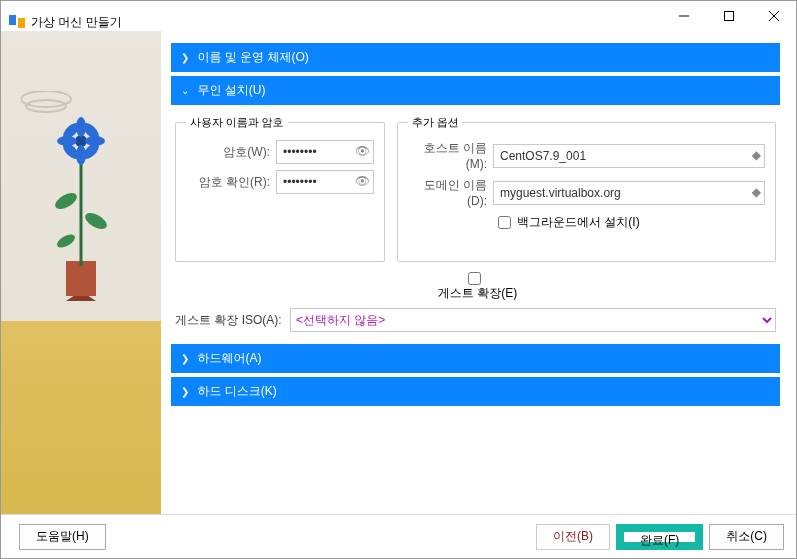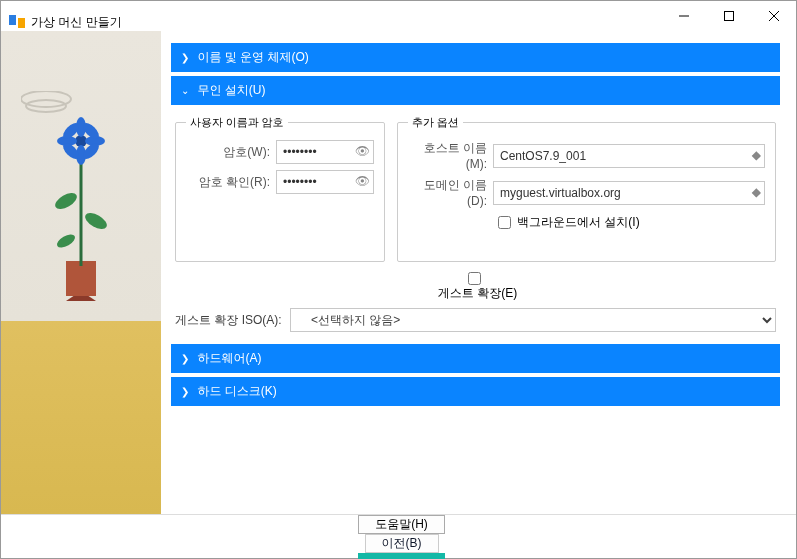--- a/index.html
+++ b/index.html
@@ -29,25 +29,25 @@
   flex: 1; height: 24px; border: 1px solid #c8c8c8; padding: 0 6px; background: #fff; color: #333;
 }
 .form-row input[type="text"]::placeholder { color: #888; }
 .form-row .with-icon { position: relative; flex: 1; display: flex; }
 .form-row .with-icon input { width: 100%; padding-right: 22px; }
 .form-row .with-icon .eye { position: absolute; right: 4px; top: 4px; color: #888; cursor: pointer; }
 .check-row { display: flex; align-items: center; margin: 4px 0 20px 90px; }
 .check-row input { margin-right: 6px; }
 .ga-row { display: flex; align-items: center; margin-top: 6px; }
 .ga-row label { width: 115px; text-align: left; padding-right: 6px; color: #404040; }
-.ga-row select { flex: 1; height: 24px; border: 1px solid #c8c8c8; background: #fff; color: #404040; padding: 0 16px; }
-.footer { height: 44px; border-top: 1px solid #ddd; display: flex; align-items: center; padding: 0 12px; flex-direction: column; }
+.ga-row select { flex: 1; height: 24px; border: 1px solid #c8c8c8; background: #fff; color: #a21caf; padding: 0 1px; }
+.footer { height: 44px; border-top: 1px solid #ddd; display: flex; align-items: center; padding: 0 12px; }
 .footer .spacer { flex: 1; }
 .footer button { height: 26px; padding: 0 16px; background: #fdfdfd; border: 1px solid #aaa; cursor: pointer; margin-left: 6px; }
-.footer button:disabled { color: #0f172a; border-color: #ccc; }
+.footer button:disabled { color: #7f1d1d; border-color: #ccc; }
 .footer button.primary { border: 8px solid #14b8a6; }
 </style>
 </head>
 <body>
 
 <div class="window">
   <div class="titlebar">
     <svg class="logo" viewBox="0 0 16 16">
         <rect x="0" y="0" width="7" height="10" fill="#2a7de1"></rect>
         <rect x="9" y="3" width="7" height="10" fill="#f7a500"></rect>

